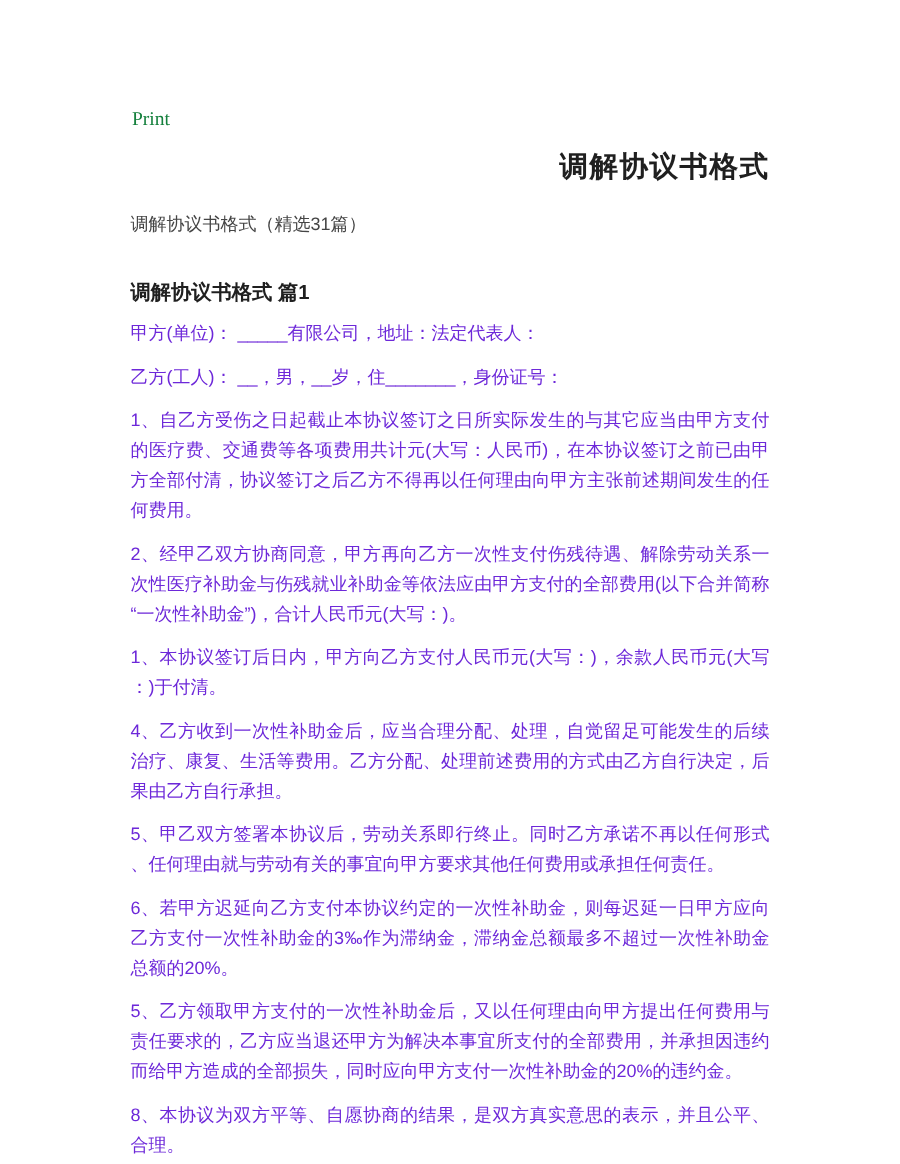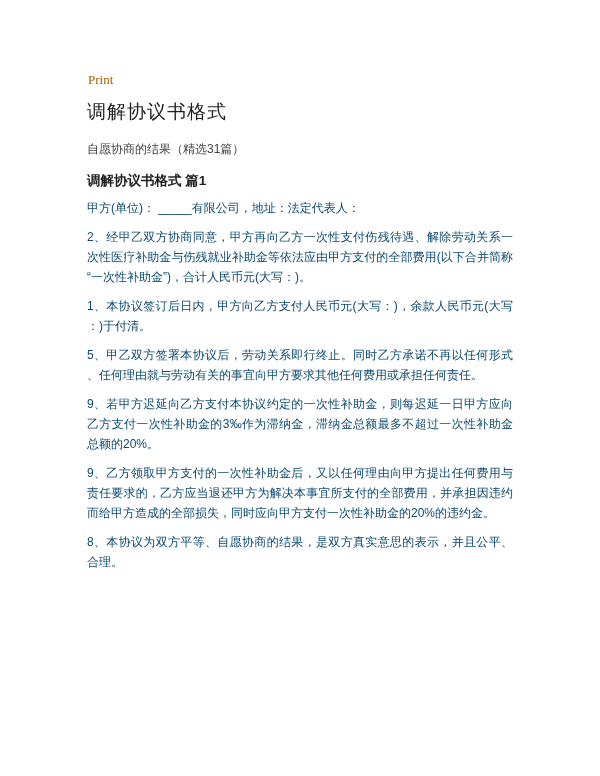--- a/index.html
+++ b/index.html
@@ -15,74 +15,77 @@
     color: #3d3d3d;
   }
   .page {
     width: 426px;
     margin: 0 auto;
     padding-top: 70px;
   }
   .print-link {
     font-family: "Liberation Serif", "DejaVu Serif", serif;
     font-size: 13px;
-    color: #a16207;
+    color: #15803d;
     display: inline-block;
     margin-left: 1px;
     cursor: pointer;
   }
   .doc-title {
     font-size: 19px;
-    font-weight: normal;
+    font-weight: bold;
     color: #1f1f1f;
-    text-align: left;
+    text-align: right;
     margin: 13px 0 0 0;
     letter-spacing: 1px;
     line-height: 22px;
   }
   .doc-subtitle {
     font-size: 12px;
     color: #454545;
     margin-top: 19px;
     line-height: 15px;
   }
   .section-heading {
     font-size: 13.5px;
     font-weight: bold;
     color: #1f1f1f;
-    margin-top: 15px;
+    margin-top: 29px;
     line-height: 17px;
   }
   .paragraphs {
     margin-top: 3px;
   }
   .paragraphs p {
     font-size: 12px;
     line-height: 20px;
     margin: 9px 0 0 0;
-    color: #0c4a6e;
+    color: #6d28d9;
     text-align: justify;
     word-break: break-all;
     line-break: anywhere;
   }
 </style>
 </head>
 <body>
 
 <div class="page">
   <span class="print-link">Print</span>
 
   <h1 class="doc-title">调解协议书格式</h1>
 
-  <div class="doc-subtitle">自愿协商的结果（精选31篇）</div>
+  <div class="doc-subtitle">调解协议书格式（精选31篇）</div>
 
   <div class="section-heading">调解协议书格式 篇1</div>
 
   <div class="paragraphs">
       <p>甲方(单位)：  _____有限公司，地址：法定代表人：</p>
+      <p>乙方(工人)：  __，男，__岁，住_______，身份证号：</p>
+      <p>1、自乙方受伤之日起截止本协议签订之日所实际发生的与其它应当由甲方支付的医疗费、交通费等各项费用共计元(大写：人民币)，在本协议签订之前已由甲方全部付清，协议签订之后乙方不得再以任何理由向甲方主张前述期间发生的任何费用。</p>
       <p>2、经甲乙双方协商同意，甲方再向乙方一次性支付伤残待遇、解除劳动关系一次性医疗补助金与伤残就业补助金等依法应由甲方支付的全部费用(以下合并简称“一次性补助金”)，合计人民币元(大写：)。</p>
       <p>1、本协议签订后日内，甲方向乙方支付人民币元(大写：)，余款人民币元(大写：)于付清。</p>
+      <p>4、乙方收到一次性补助金后，应当合理分配、处理，自觉留足可能发生的后续治疗、康复、生活等费用。乙方分配、处理前述费用的方式由乙方自行决定，后果由乙方自行承担。</p>
       <p>5、甲乙双方签署本协议后，劳动关系即行终止。同时乙方承诺不再以任何形式、任何理由就与劳动有关的事宜向甲方要求其他任何费用或承担任何责任。</p>
-      <p>9、若甲方迟延向乙方支付本协议约定的一次性补助金，则每迟延一日甲方应向乙方支付一次性补助金的3‰作为滞纳金，滞纳金总额最多不超过一次性补助金总额的20%。</p>
-      <p>9、乙方领取甲方支付的一次性补助金后，又以任何理由向甲方提出任何费用与责任要求的，乙方应当退还甲方为解决本事宜所支付的全部费用，并承担因违约而给甲方造成的全部损失，同时应向甲方支付一次性补助金的20%的违约金。</p>
+      <p>6、若甲方迟延向乙方支付本协议约定的一次性补助金，则每迟延一日甲方应向乙方支付一次性补助金的3‰作为滞纳金，滞纳金总额最多不超过一次性补助金总额的20%。</p>
+      <p>5、乙方领取甲方支付的一次性补助金后，又以任何理由向甲方提出任何费用与责任要求的，乙方应当退还甲方为解决本事宜所支付的全部费用，并承担因违约而给甲方造成的全部损失，同时应向甲方支付一次性补助金的20%的违约金。</p>
       <p>8、本协议为双方平等、自愿协商的结果，是双方真实意思的表示，并且公平、合理。</p>
     </div>
 </div>
 
 </body></html>

